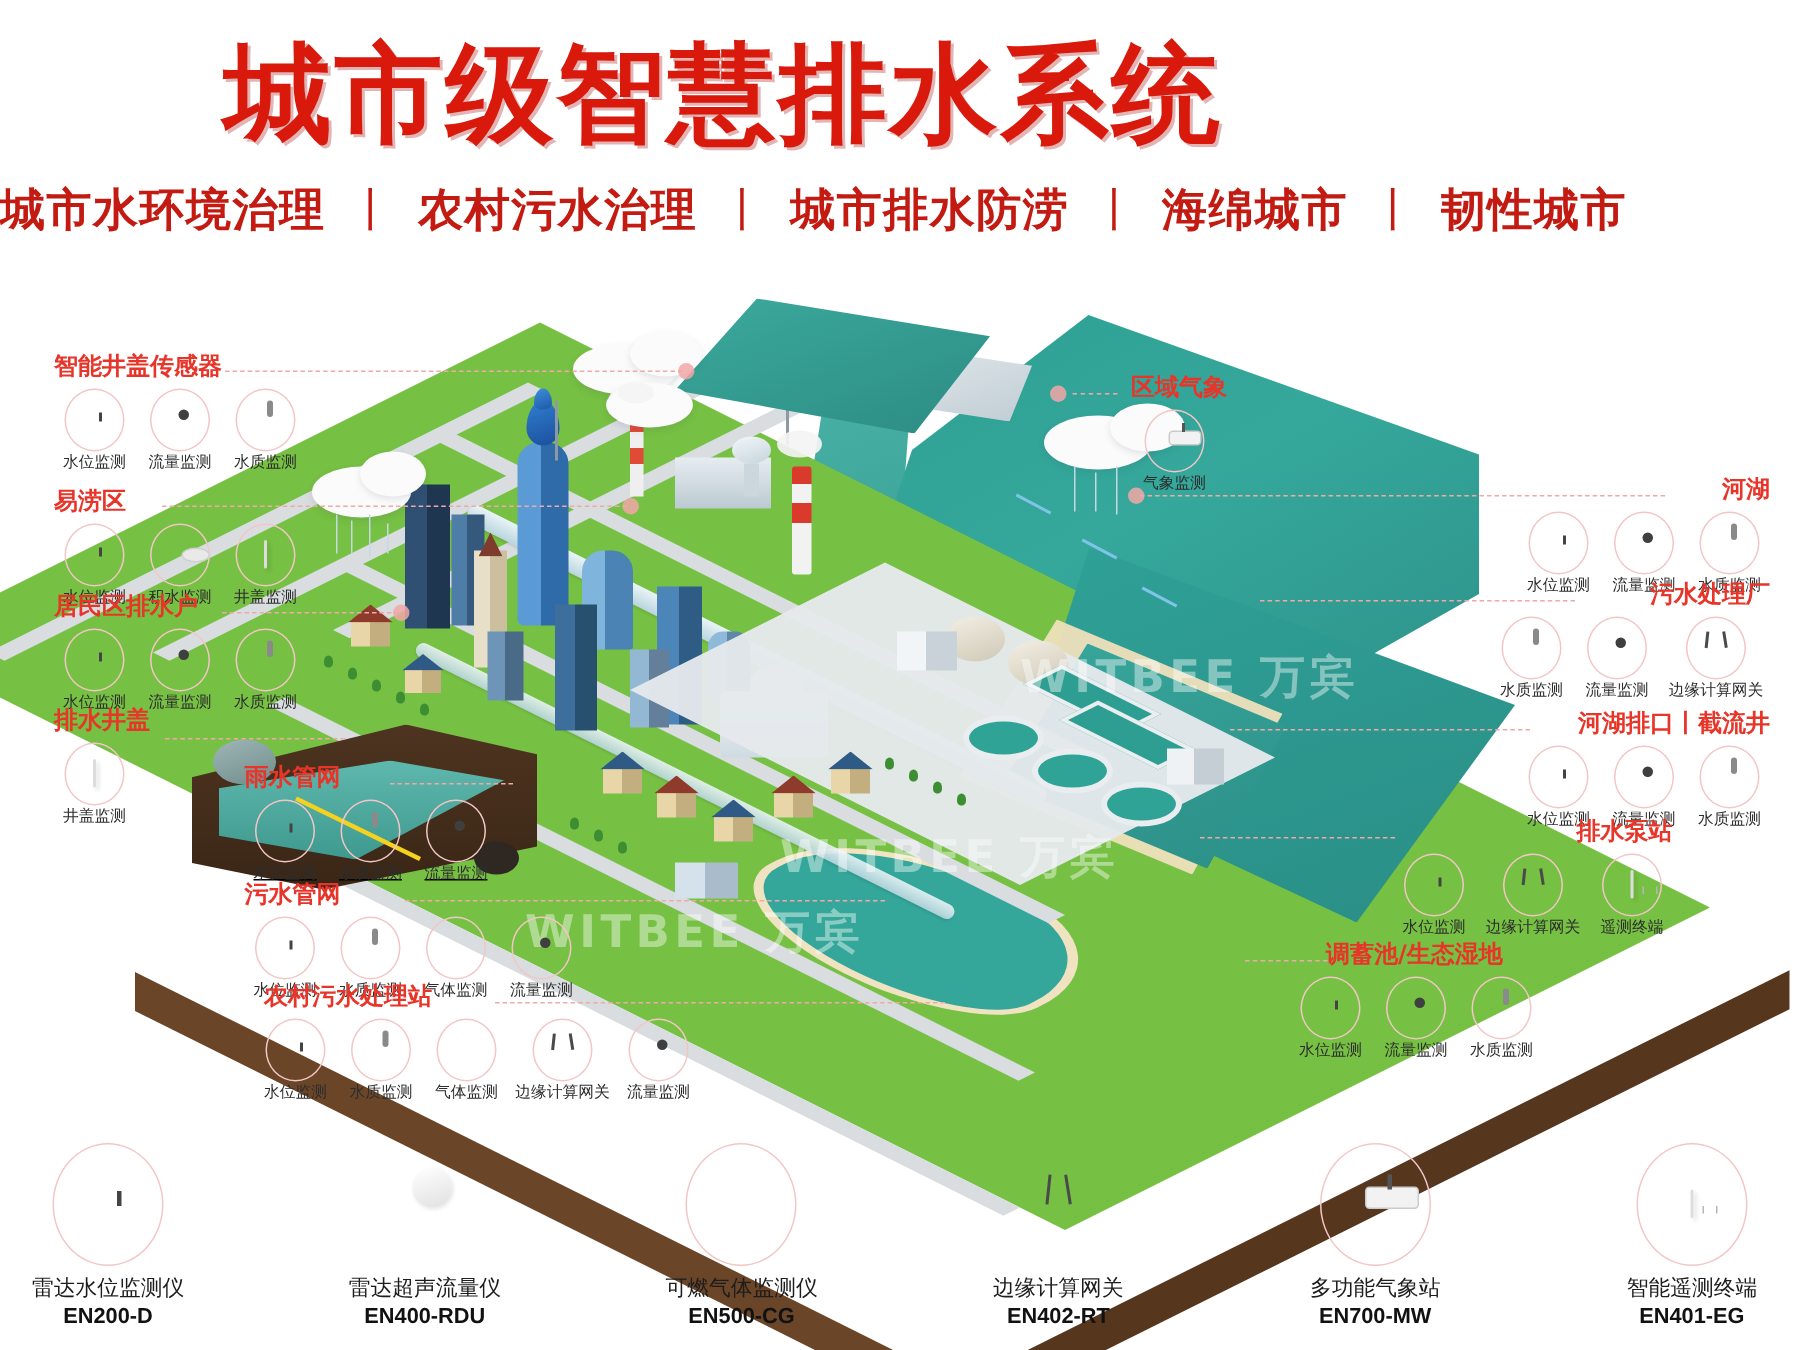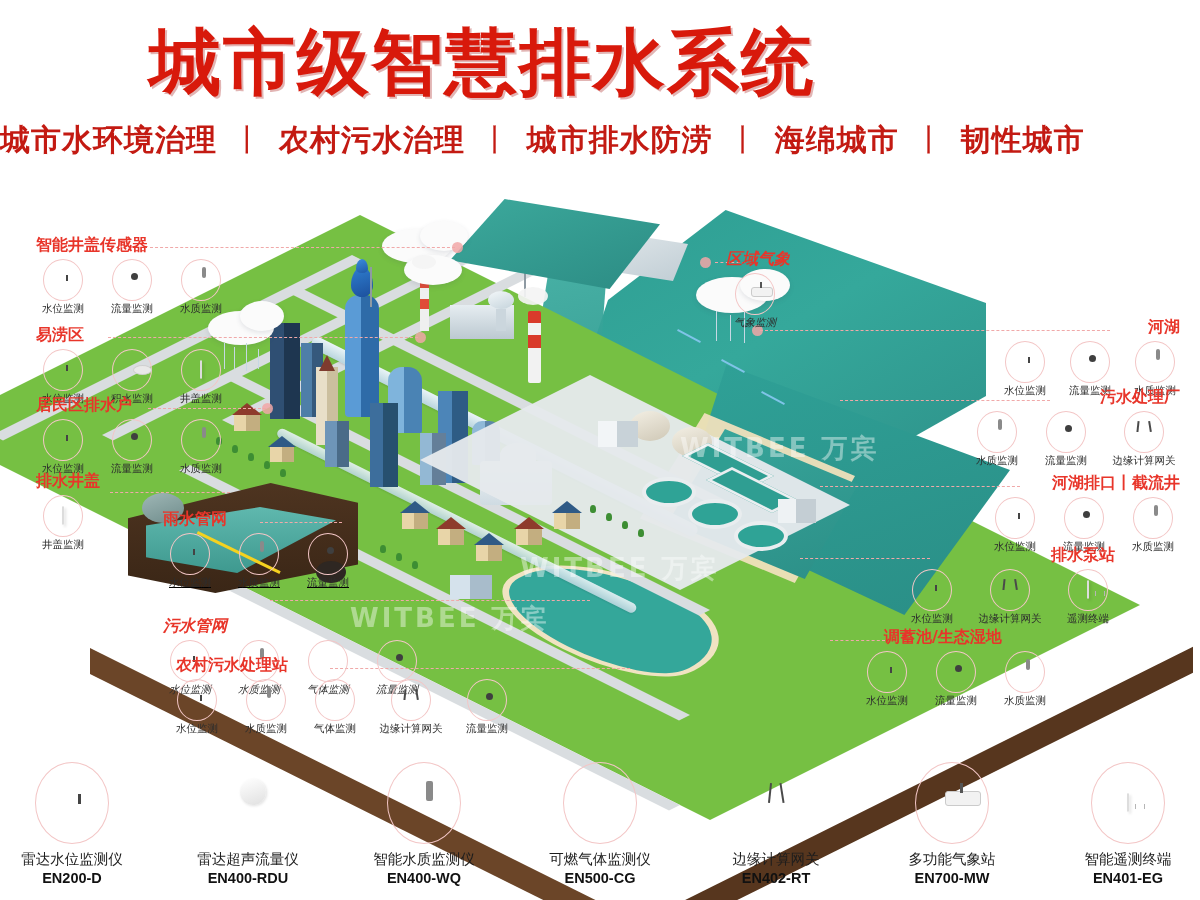--- a/index.html
+++ b/index.html
@@ -30,21 +30,21 @@
   .sub-title .sep { color:#C31A12; font-weight:normal; padding:0 4px; }
 
   
   .grp { position:absolute; }
   .grp-title {
     color:#E8352A; font-size:16px; font-weight:bold; white-space:nowrap;
     font-family:"DejaVu Sans","Liberation Sans",sans-serif;
     line-height:1; position:relative; display:inline-block;
   }
   .grp.right .grp-title { }
-  .icons { display:flex; gap:15px; margin-top:5px; }
+  .icons { display:flex; gap:3px; margin-top:5px; }
   .icons.right { justify-content:flex-end; }
   .ic { width:54px; text-align:center; }
   .ic .ring {
     width:40px; height:42px; margin:0 auto; border-radius:50%;
     border:1.4px solid #F3C6C6; position:relative;
     display:flex; align-items:center; justify-content:center;
   }
   .ic .lbl {
     font-size:10.5px; color:#2d2d2d; margin-top:2px; white-space:nowrap;
     font-family:"DejaVu Sans","Liberation Sans",sans-serif; line-height:1.1;
@@ -188,21 +188,21 @@
     background:linear-gradient(160deg,#2F7FD0,#1C4F9C);
     border-radius:50% 50% 50% 50%/62% 62% 38% 38%;
     transform:rotate(0deg);
   }
   .droplet:before{ content:""; position:absolute; left:5px; top:-8px; width:12px; height:14px;
     background:linear-gradient(160deg,#3C8EDC,#1F59A8); border-radius:50% 50% 45% 45%/70% 70% 30% 30%; }
 
   
   .wm {
     position:absolute; color:rgba(255,255,255,.42); font-weight:bold;
-    font-size:26px; letter-spacing:3px; pointer-events:none;
+    font-size:30px; letter-spacing:3px; pointer-events:none;
     font-family:"DejaVu Sans","Liberation Sans",sans-serif;
   }
 
   
   #products {
     position:absolute; left:0; top:762px; width:1200px; height:130px;
     display:flex; justify-content:space-between; padding:0 14px;
   }
   .prod { width:116px; text-align:center; }
   .prod .pring {
@@ -502,21 +502,21 @@
       </div>
       <div class="ic">
         <div class="ring">
             <span class="dev"><span class="dv-flow"></span></span>
           </div>
         <div class="lbl">流量监测</div>
       </div>
     </div>
   </div>
 
-  <div class="grp" style="left:163px;top:617px;font-style:italic;">
+  <div class="grp" style="left:163px;top:588px;">
     <div class="grp-title">污水管网</div>
     <div class="icons">
       <div class="ic">
         <div class="ring">
             <span class="dev"><span class="dv-level"></span></span>
           </div>
         <div class="lbl">水位监测</div>
       </div>
       <div class="ic">
         <div class="ring">
@@ -568,21 +568,21 @@
       </div>
       <div class="ic">
         <div class="ring">
             <span class="dev"><span class="dv-flow"></span></span>
           </div>
         <div class="lbl">流量监测</div>
       </div>
     </div>
   </div>
 
-  <div class="grp" style="left:726px;top:250px;font-style:italic;">
+  <div class="grp" style="left:754px;top:250px;">
     <div class="grp-title">区域气象</div>
     <div class="icons" style="margin-left:2px;">
       <div class="ic">
         <div class="ring">
             <span class="dev"><span class="dv-wx"></span></span>
           </div>
         <div class="lbl">气象监测</div>
       </div>
     </div>
   </div>
@@ -722,27 +722,20 @@
         <span class="dev" style="position:relative;">
           <span class="dv-gas" style="width:30px;height:50px;transform:skewY(-8deg);"></span>
           <span style="position:absolute;right:-18px;bottom:-2px;width:26px;height:26px;border-radius:50%;background:linear-gradient(160deg,#FFF,#E0E0E0);box-shadow:1px 1px 3px rgba(0,0,0,.12);"></span>
         </span>
       </div>
       <div class="pname">雷达超声流量仪</div>
       <div class="pmodel">EN400-RDU</div>
     </div>
 
 
-    <div class="prod">
-      <div class="pring big">
-          <span class="dev"><span class="dv-qual"></span></span>
-        </div>
-      <div class="pname">智能水质监测仪</div>
-      <div class="pmodel">EN400-WQ</div>
-    </div>
 
     <div class="prod">
       <div class="pring big">
           <span class="dev"><span class="dv-gas"></span></span>
         </div>
       <div class="pname">可燃气体监测仪</div>
       <div class="pmodel">EN500-CG</div>
     </div>
 
 

